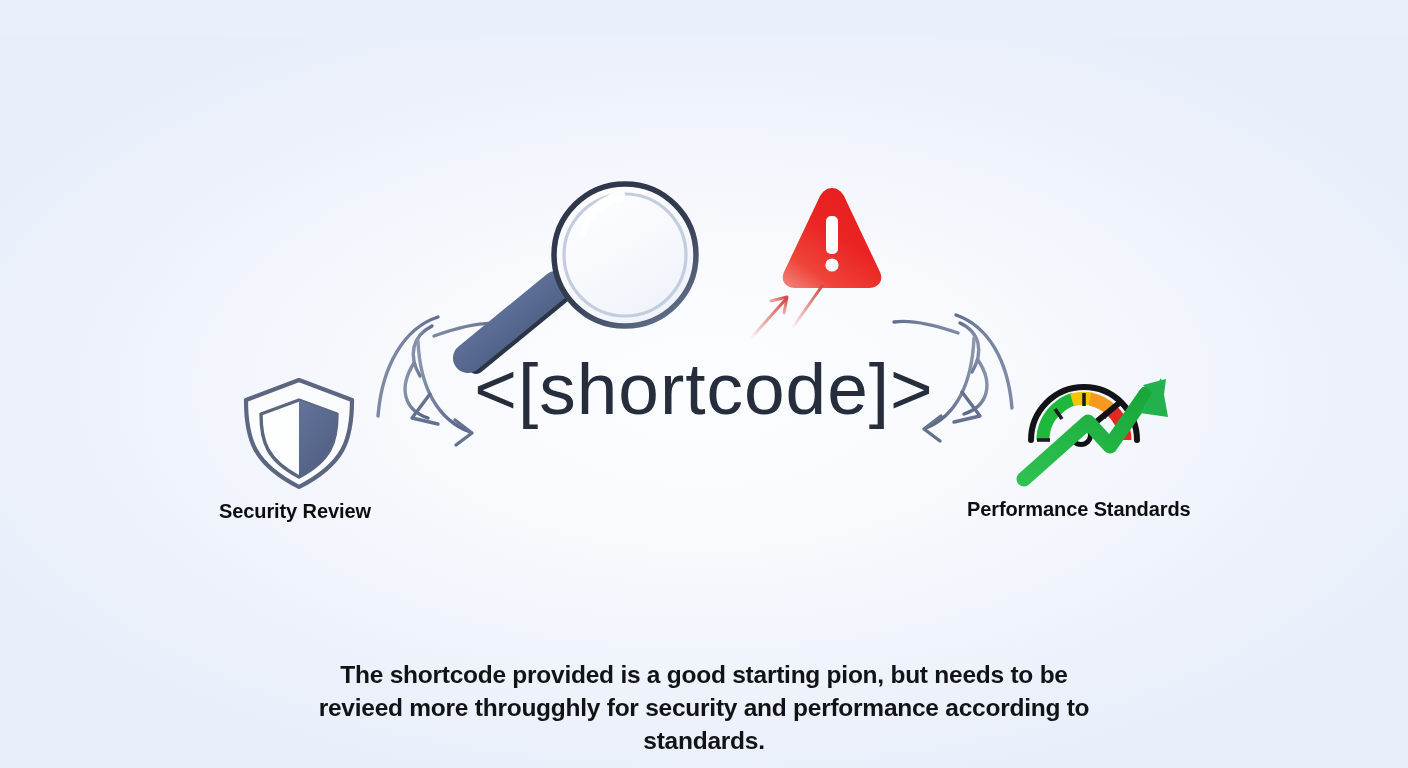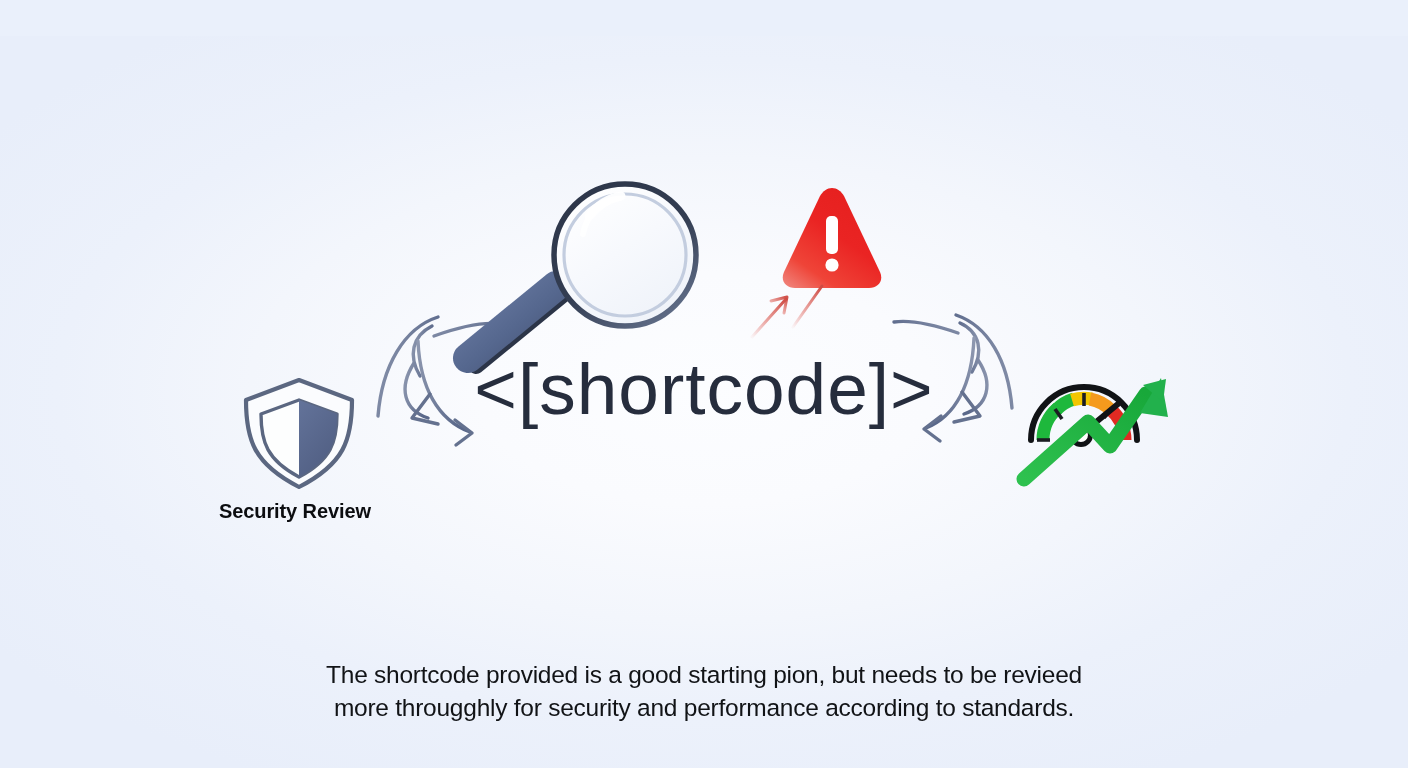--- a/index.html
+++ b/index.html
@@ -68,21 +68,21 @@
 
   .caption {
     position: absolute;
     left: 50%;
     transform: translateX(-50%);
     top: 622px;
     width: 800px;
     text-align: center;
     font-family: "Liberation Sans", sans-serif;
     font-size: 24.5px;
-    font-weight: 400;
+    font-weight: 700;
     color: #111316;
     line-height: 1.35;
     letter-spacing: -0.25px;
   }
 </style>
 </head>
 <body>
 
 <div id="canvas">
 
@@ -205,16 +205,17 @@
       <path d="M1024 443 L1088 386 L1110 410 L1146 358" fill="none" stroke="url(#gradTrend)" stroke-width="15" stroke-linecap="round" stroke-linejoin="round"></path>
       <path d="M1140 377 L1161 342 L1168 381 Z" fill="#22b14c"></path>
       <path d="M1143 349 L1166 343 L1163 366 Z" fill="#22b14c"></path>
     </g>
   </svg>
 
   <div class="shortcode-text">&lt;[shortcode]&gt;</div>
 
   <div class="label" id="label-security">Security Review</div>
 
+  <div class="label" id="label-performance">Performance Standards</div>
 
   <div class="caption">The shortcode provided is a good starting pion, but needs to be revieed more througghly for security and performance according to standards.</div>
 
 </div>
 
 </body></html>

